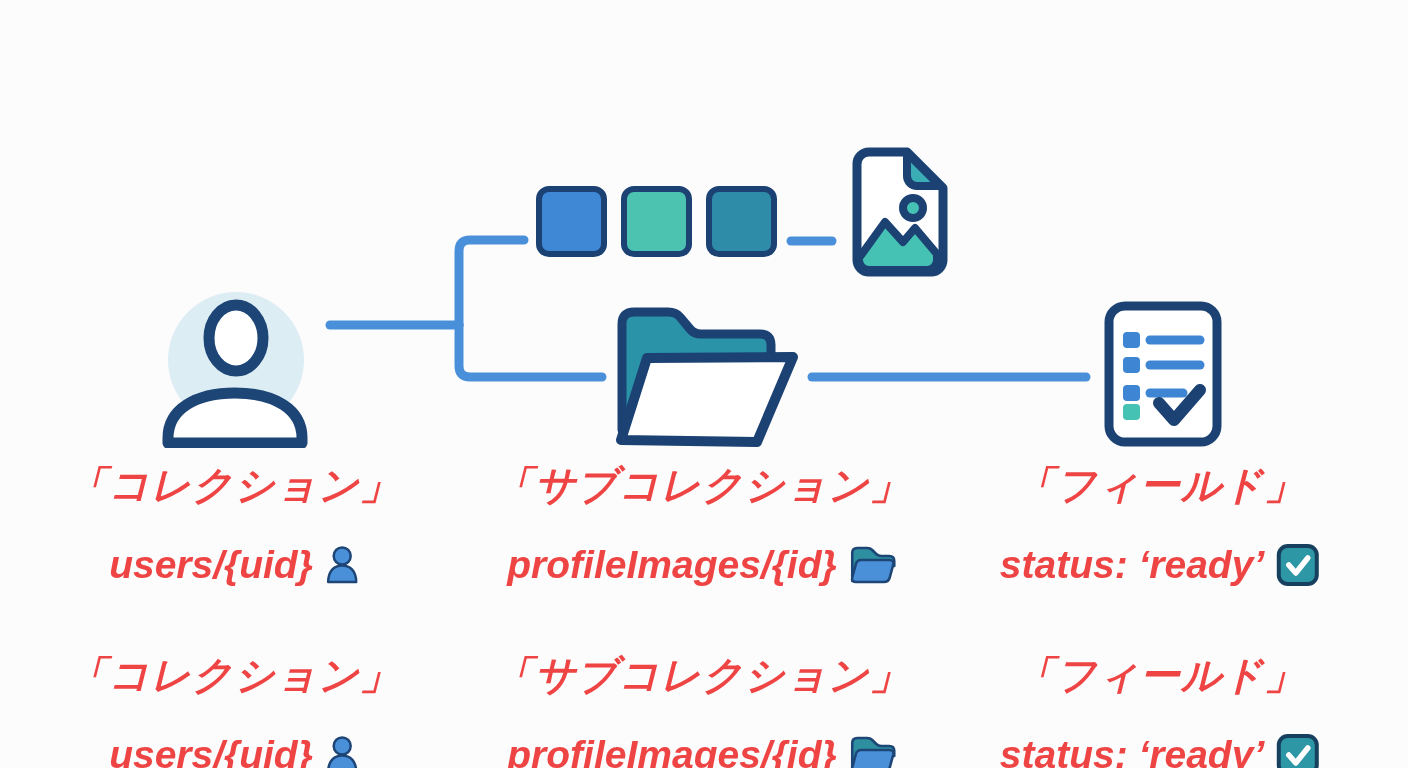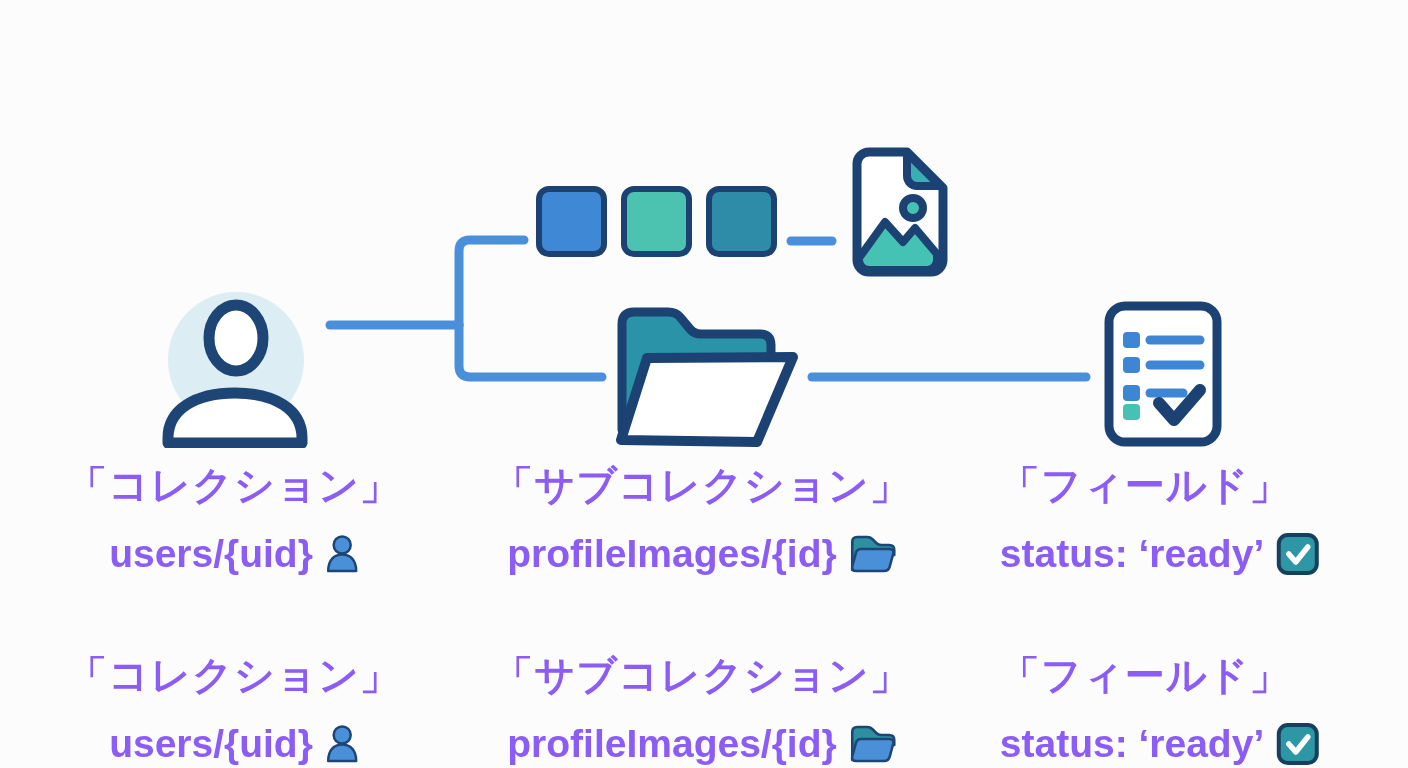--- a/index.html
+++ b/index.html
@@ -20,25 +20,25 @@
   .sq{
     position:absolute;top:186px;width:59px;height:59px;
     border:6px solid #1b4273;border-radius:13px;
   }
   .sq1{left:536px;background:#3f88d5;}
   .sq2{left:621px;background:#4cc3b0;}
   .sq3{left:706px;background:#2e8ca8;}
   
   .label-col{
     position:absolute;transform:translateX(-50%);
-    text-align:left;white-space:nowrap;color:#8b5cf6;
+    text-align:center;white-space:nowrap;color:#ef4444;font-style:italic;
   }
   .heading{font-size:40px;font-weight:700;letter-spacing:1px;}
   .codeline{
-    margin-top:19px;font-size:39px;font-weight:700;
+    margin-top:30px;font-size:39px;font-weight:700;
     display:flex;align-items:center;justify-content:center;gap:12px;
   }
   .glyph{flex:0 0 auto;}
 </style>
 </head>
 <body>
 
 <div class="canvas">
 
   <svg id="connectors" viewBox="0 0 1408 768">

